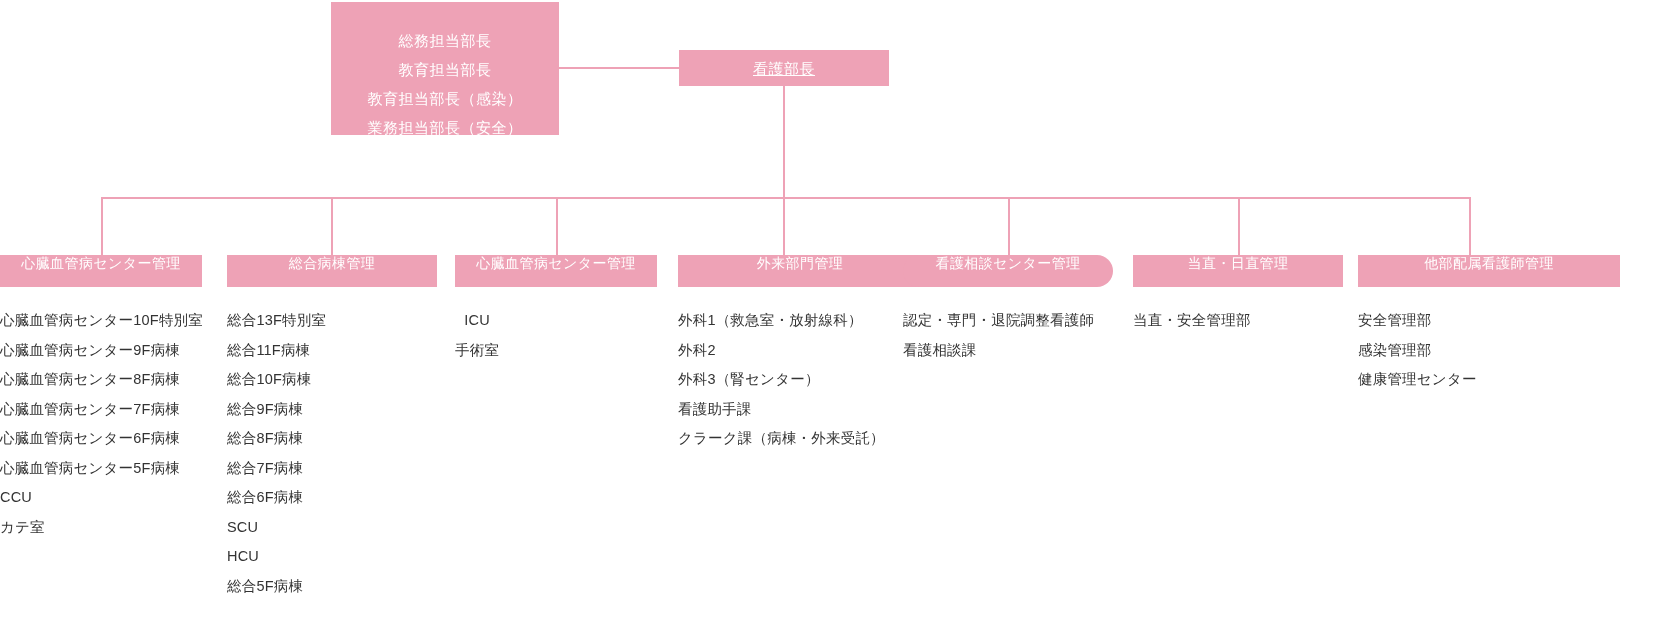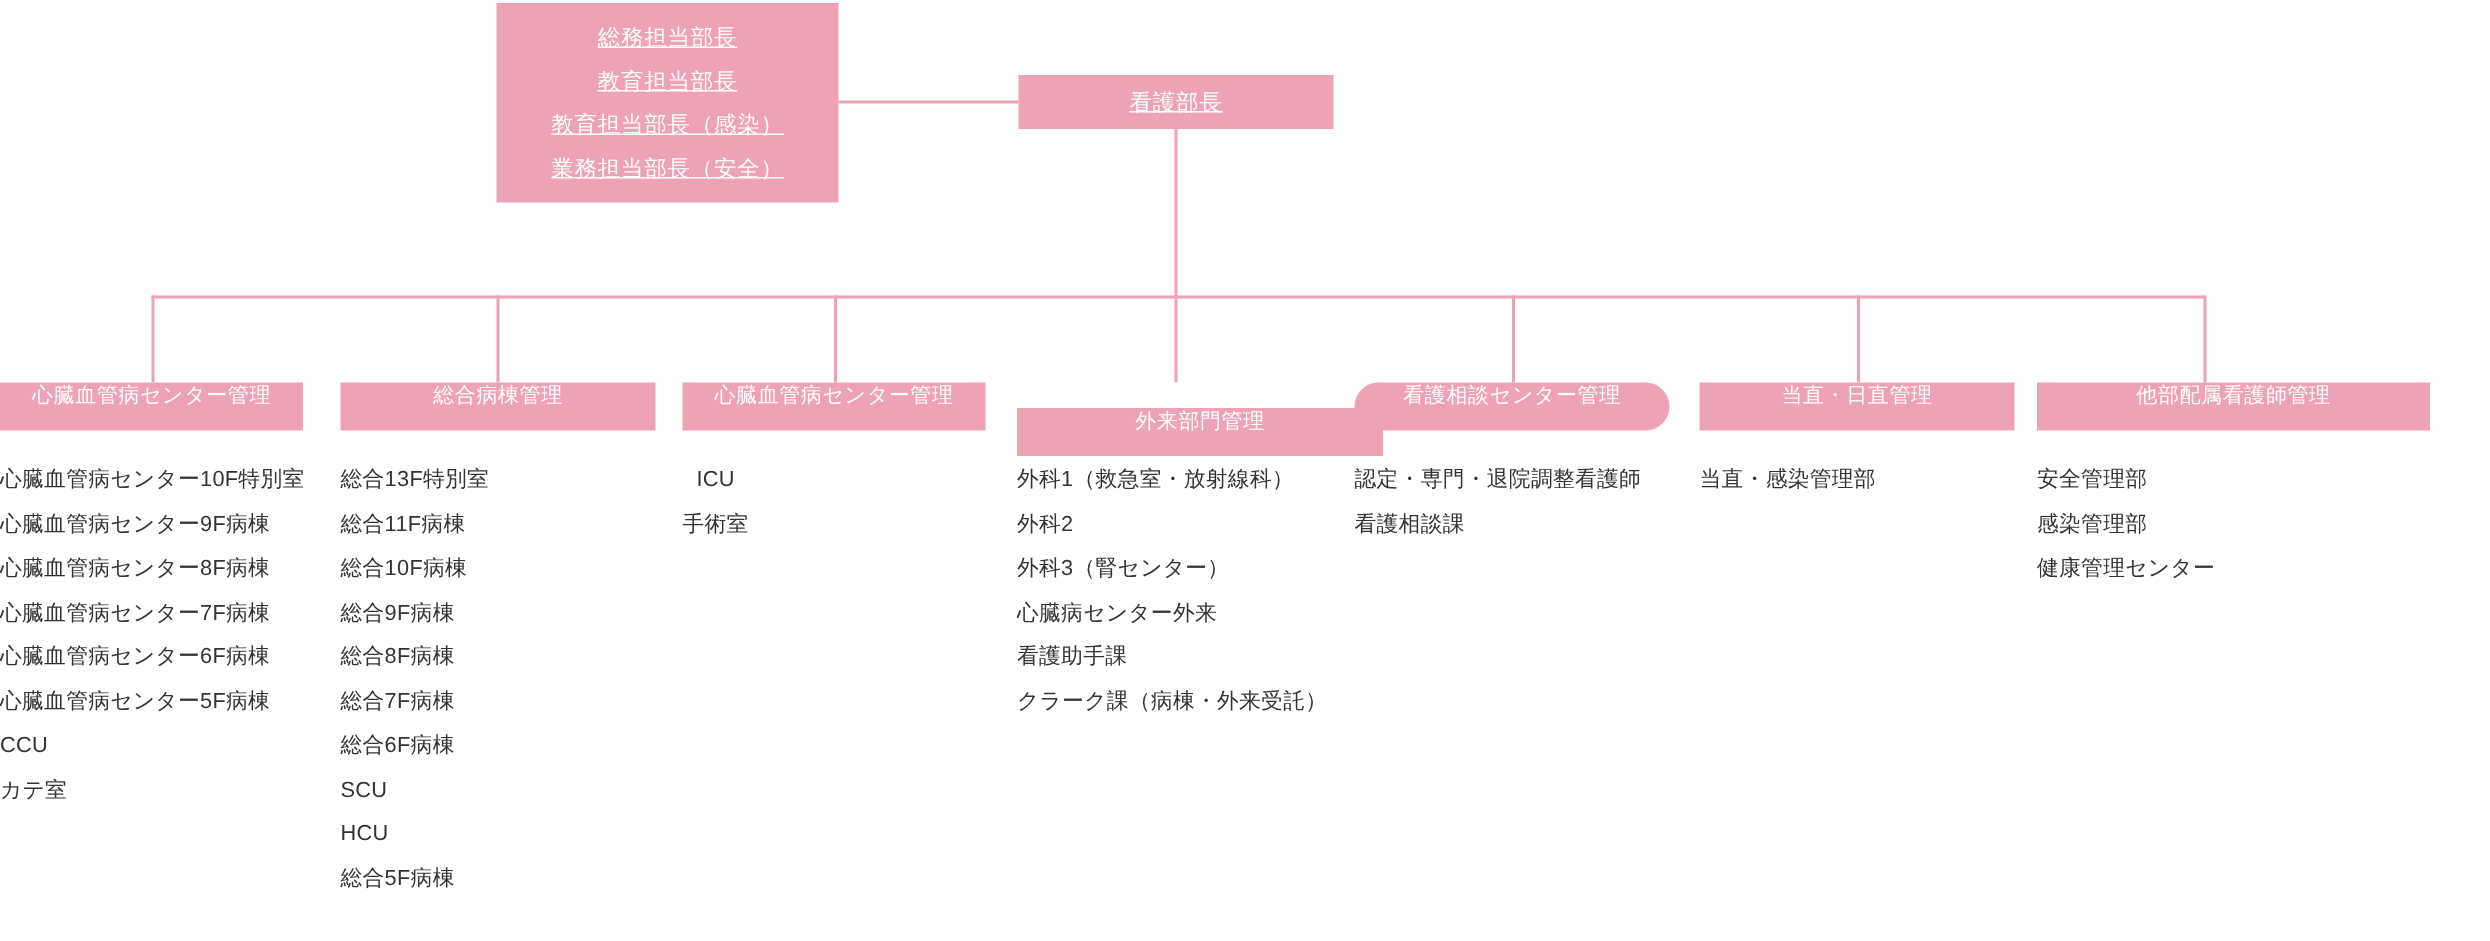--- a/index.html
+++ b/index.html
@@ -35,23 +35,22 @@
     letter-spacing: 0.5px;
     white-space: nowrap;
   }
 
   
   #exec-box {
     left: 331px;
     top: 2px;
     width: 228px;
     height: 133px;
-    justify-content: center;
+    justify-content: flex-end;
     gap: 14px;
-    text-decoration: underline;
   }
 
   
   #chief-box {
     left: 679px;
     top: 50px;
     width: 210px;
     height: 36px;
     text-decoration: underline;
   }
@@ -126,21 +125,21 @@
 
 <div class="col-head" style="left:0px; top:255px; width:202px;">
   <span>心臓血管病センター管理</span>
 </div>
 <div class="col-head" style="left:227px; top:255px; width:210px;">
   <span>総合病棟管理</span>
 </div>
 <div class="col-head" style="left:455px; top:255px; width:202px;">
   <span>心臓血管病センター管理</span>
 </div>
-<div class="col-head" style="left:678px; top:272px; width:244px;">
+<div class="col-head" style="left:678px; top:255px; width:244px;">
   <span>外来部門管理</span>
 </div>
 <div class="col-head" style="left:903px; top:255px; width:210px;border-radius:16px;">
   <span>看護相談センター管理</span>
 </div>
 <div class="col-head" style="left:1133px; top:255px; width:210px;">
   <span>当直・日直管理</span>
 </div>
 <div class="col-head" style="left:1358px; top:255px; width:262px;">
   <span>他部配属看護師管理</span>
@@ -172,31 +171,30 @@
 
 <div class="col-list" style="left:455px;text-align:center;">
   <div class="col-item">ICU</div>
   <div class="col-item">手術室</div>
 </div>
 
 <div class="col-list" style="left:678px;">
   <div class="col-item">外科1（救急室・放射線科）</div>
   <div class="col-item">外科2</div>
   <div class="col-item">外科3（腎センター）</div>
-  <div class="col-item">心臓病センター外来</div>
   <div class="col-item">看護助手課</div>
   <div class="col-item">クラーク課（病棟・外来受託）</div>
 </div>
 
 <div class="col-list" style="left:903px;">
   <div class="col-item">認定・専門・退院調整看護師</div>
   <div class="col-item">看護相談課</div>
 </div>
 
 <div class="col-list" style="left:1133px;">
-  <div class="col-item">当直・感染管理部</div>
+  <div class="col-item">当直・安全管理部</div>
 </div>
 
 <div class="col-list" style="left:1358px;">
   <div class="col-item">安全管理部</div>
   <div class="col-item">感染管理部</div>
   <div class="col-item">健康管理センター</div>
 </div>
 
 </body></html>

